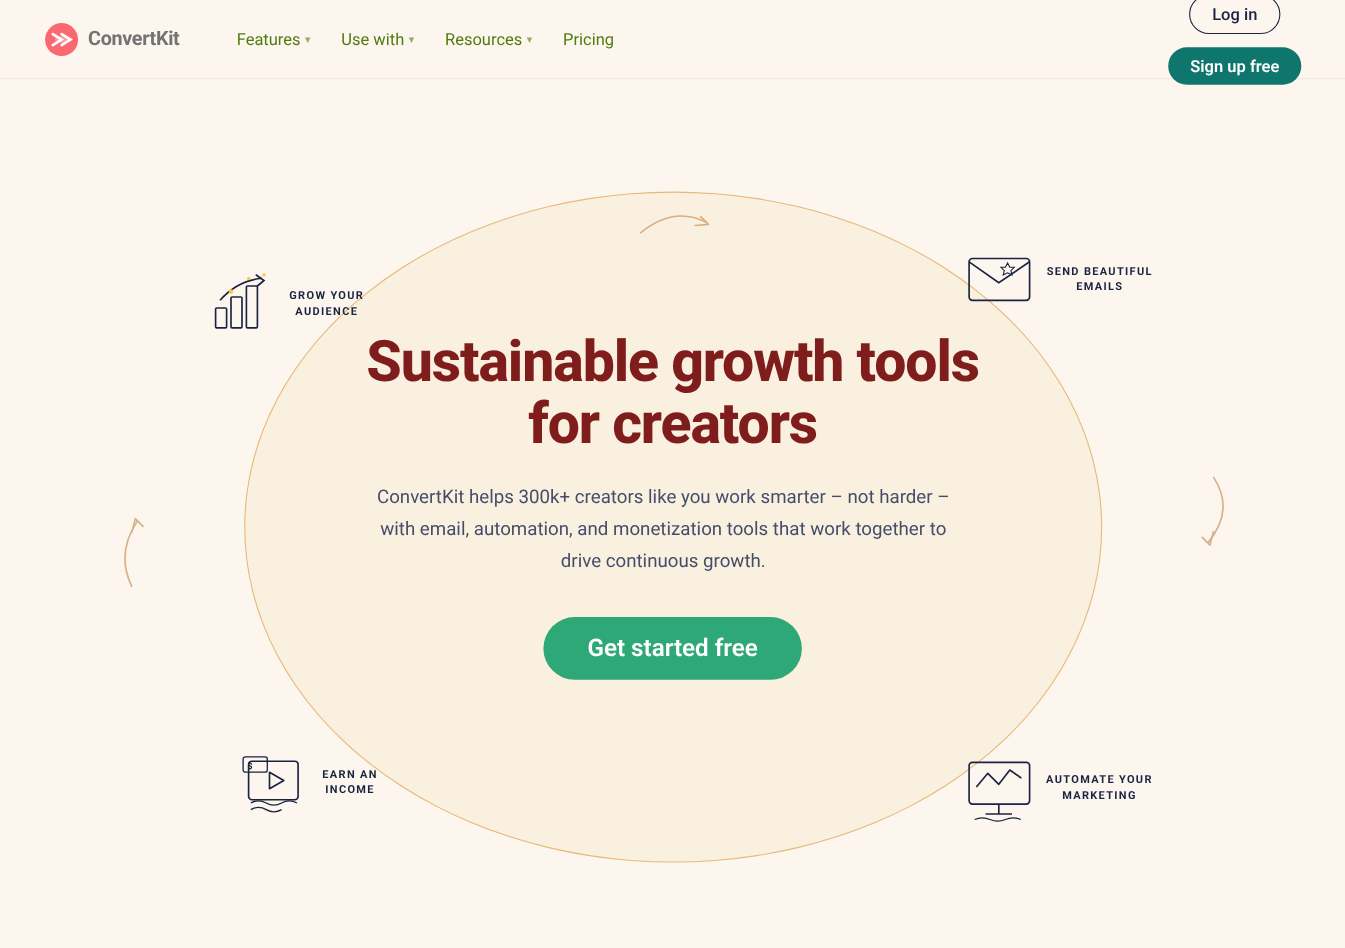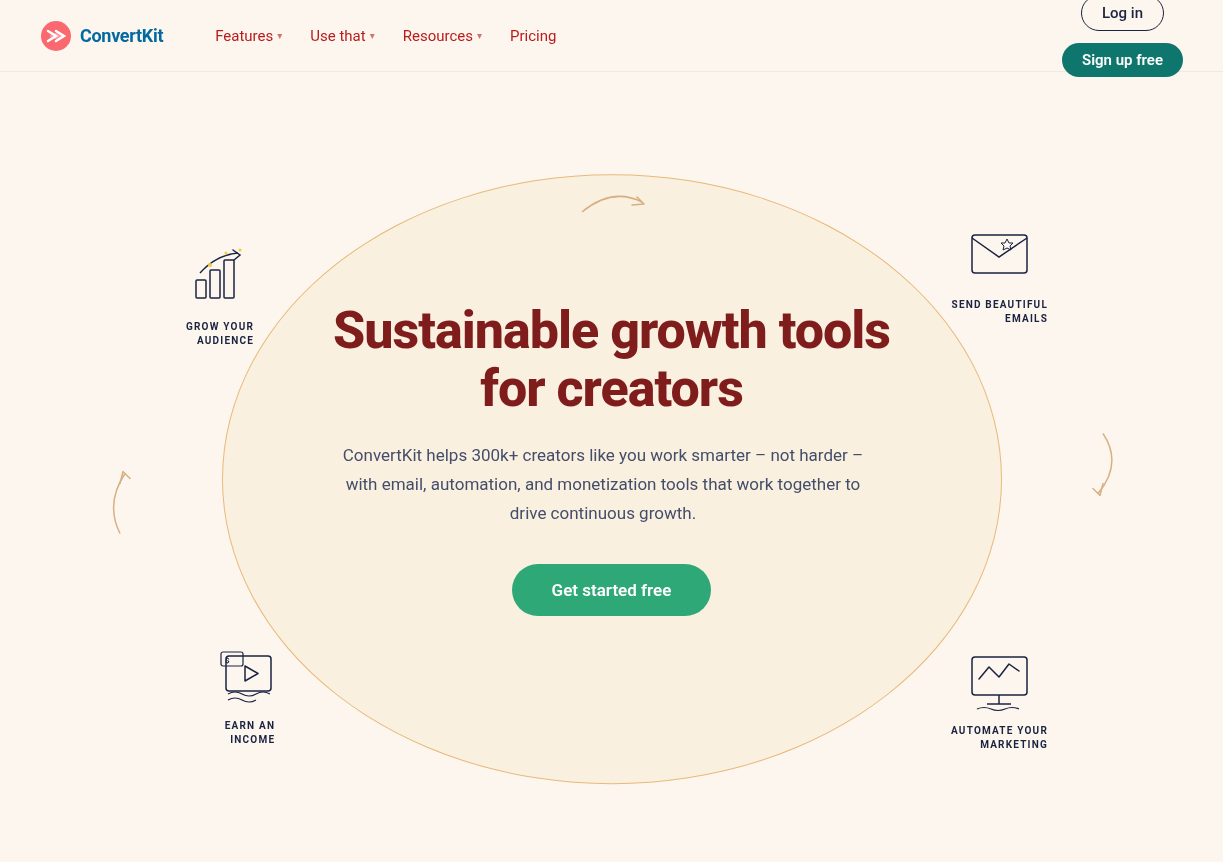--- a/index.html
+++ b/index.html
@@ -33,38 +33,38 @@
     }
 
     .logo-icon {
       width: 32px;
       height: 32px;
     }
 
     .logo-text {
       font-size: 18px;
       font-weight: 700;
-      color: #0369a1;
+      color: #737373;
       letter-spacing: -0.3px;
     }
 
     .nav-links {
       display: flex;
       align-items: center;
       gap: 4px;
       flex: 1;
     }
 
     .nav-link {
       display: flex;
       align-items: center;
       gap: 4px;
       padding: 8px 12px;
       font-size: 15px;
-      color: #b91c1c;
+      color: #4d7c0f;
       text-decoration: none;
       border-radius: 6px;
       cursor: pointer;
       background: none;
       border: none;
       font-family: inherit;
     }
 
     .nav-link .chevron {
       font-size: 10px;
@@ -154,24 +154,24 @@
       transform: translateY(-50%);
       font-size: 28px;
       color: #c8945a;
       opacity: 0.7;
     }
 
     
     .feature-item {
       position: absolute;
       display: flex;
-      flex-direction: column;
+      flex-direction: row;
       align-items: center;
       gap: 8px;
-      text-align: right;
+      text-align: center;
     }
 
     .feature-label {
       font-size: 10px;
       font-weight: 700;
       letter-spacing: 1.2px;
       color: #1a2340;
       text-transform: uppercase;
       line-height: 1.4;
     }
@@ -212,21 +212,21 @@
       line-height: 1.7;
       margin-bottom: 36px;
       max-width: 540px;
     }
 
     .btn-cta {
       display: inline-block;
       padding: 16px 40px;
       background: #2fa878;
       color: #fff;
-      font-size: 17px;
+      font-size: 22px;
       font-weight: 600;
       border-radius: 50px;
       border: none;
       cursor: pointer;
       font-family: inherit;
       margin-bottom: 16px;
     }
 
     .hero-note {
       font-size: 14px;
@@ -255,21 +255,21 @@
     </svg>
     <span class="logo-text">ConvertKit</span>
   </a>
 
   <div class="nav-links">
     <button class="nav-link">
       <span>Features</span>
       <span class="chevron">▾</span>
     </button>
     <button class="nav-link">
-      <span>Use that</span>
+      <span>Use with</span>
       <span class="chevron">▾</span>
     </button>
     <button class="nav-link">
       <span>Resources</span>
       <span class="chevron">▾</span>
     </button>
     <button class="nav-link">
       <span>Pricing</span>
     </button>
   </div>

